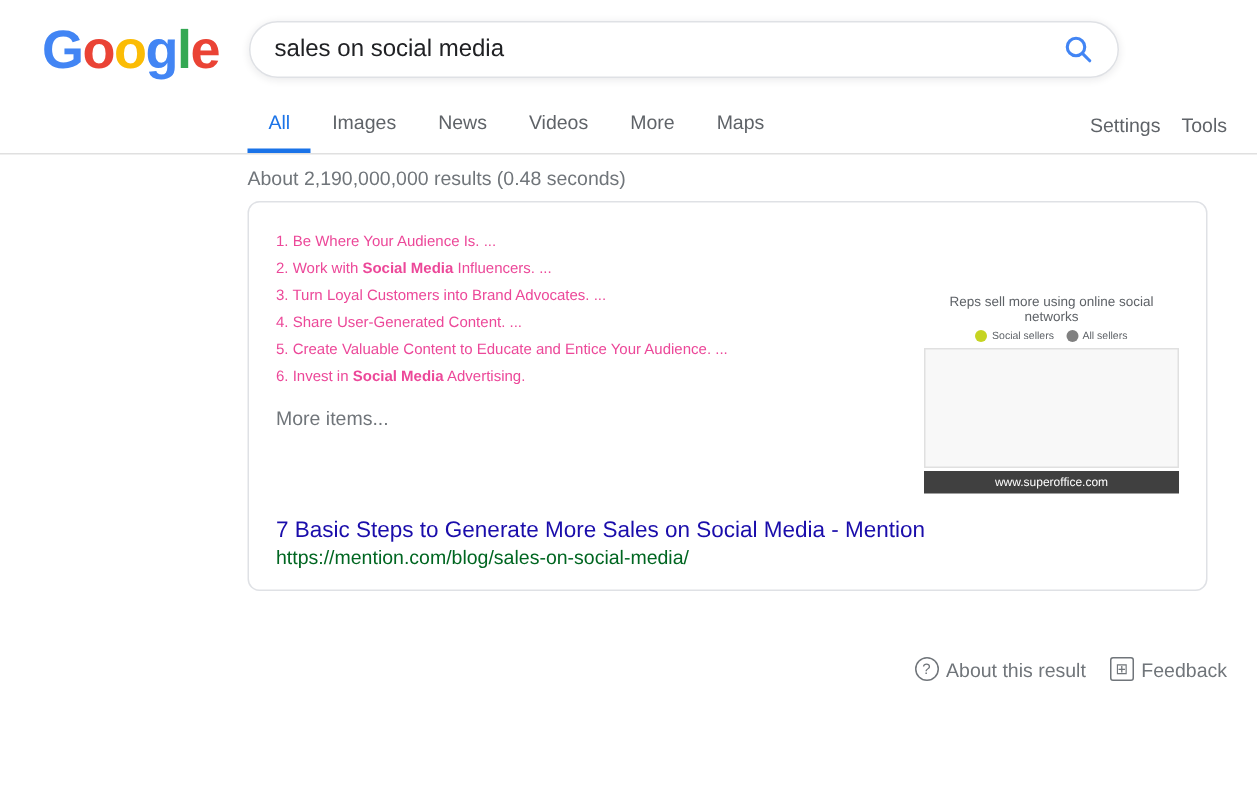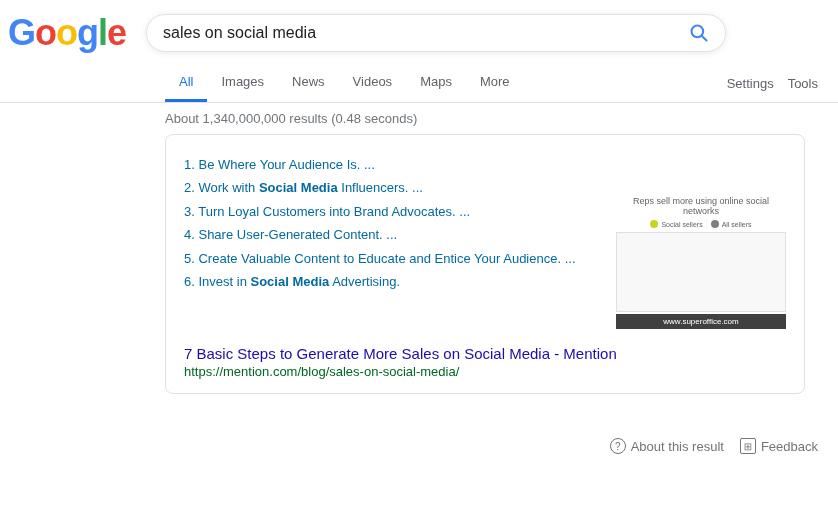--- a/index.html
+++ b/index.html
@@ -9,21 +9,21 @@
       color: #202124;
       font-size: 14px;
       width: 838px;
       min-height: 524px;
     }
 
     
     .header {
       display: flex;
       align-items: center;
-      padding: 12px 20px 0 8px;
+      padding: 12px 20px 0 28px;
       gap: 20px;
     }
 
     .logo {
       font-size: 36px;
       font-weight: bold;
       letter-spacing: -1px;
       flex-shrink: 0;
     }
     .logo-g { color: #4285F4; }
@@ -153,22 +153,22 @@
     }
 
     .result-list {
       list-style: none;
       counter-reset: list-counter;
       margin-bottom: 10px;
     }
 
     .result-list li {
       counter-increment: list-counter;
-      font-size: 13px;
-      color: #0369a1;
+      font-size: 10px;
+      color: #ec4899;
       line-height: 1.8;
       padding-left: 0;
     }
 
     .result-list li::before {
       content: counter(list-counter) ". ";
     }
 
     .more-items {
       font-size: 13px;
@@ -312,49 +312,50 @@
     </div>
   </div>
 </div>
 
 <div class="nav-bar">
   <div class="nav-tabs">
     <a class="nav-tab active">All</a>
     <a class="nav-tab">Images</a>
     <a class="nav-tab">News</a>
     <a class="nav-tab">Videos</a>
+    <a class="nav-tab">More</a>
     <a class="nav-tab">Maps</a>
-    <a class="nav-tab">More</a>
   </div>
   <div class="nav-right">
     <span class="nav-right-item">Settings</span>
     <span class="nav-right-item">Tools</span>
   </div>
 </div>
 
 <div class="results-info">
-  <span>About 1,340,000,000 results (0.48 seconds)</span>
+  <span>About 2,190,000,000 results (0.48 seconds)</span>
 </div>
 
 <div class="main-content">
 
   <div class="result-card">
     <div class="result-card-inner">
 
       <div class="result-text-area">
 
         <ol class="result-list">
           <li>Be Where Your Audience Is. ...</li>
           <li>Work with <strong>Social Media</strong> Influencers. ...</li>
           <li>Turn Loyal Customers into Brand Advocates. ...</li>
           <li>Share User-Generated Content. ...</li>
           <li>Create Valuable Content to Educate and Entice Your Audience. ...</li>
           <li>Invest in <strong>Social Media</strong> Advertising.</li>
         </ol>
 
+        <div class="more-items">More items...</div>
       </div>
 
       <div class="chart-thumbnail">
         <div class="chart-title">Reps sell more using online social networks</div>
         <div class="chart-legend">
           <div class="legend-item">
             <div class="legend-dot" style="background:#c6d422;"></div>
             <span>Social sellers</span>
           </div>
           <div class="legend-item">

